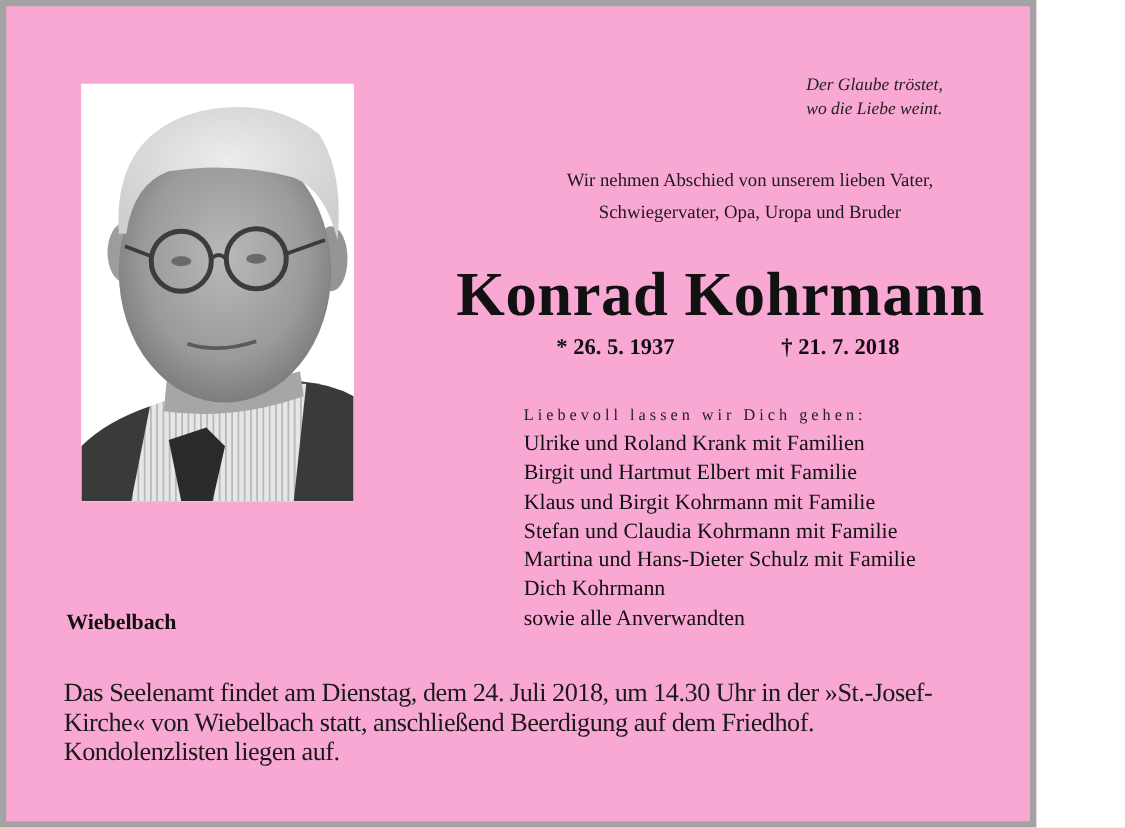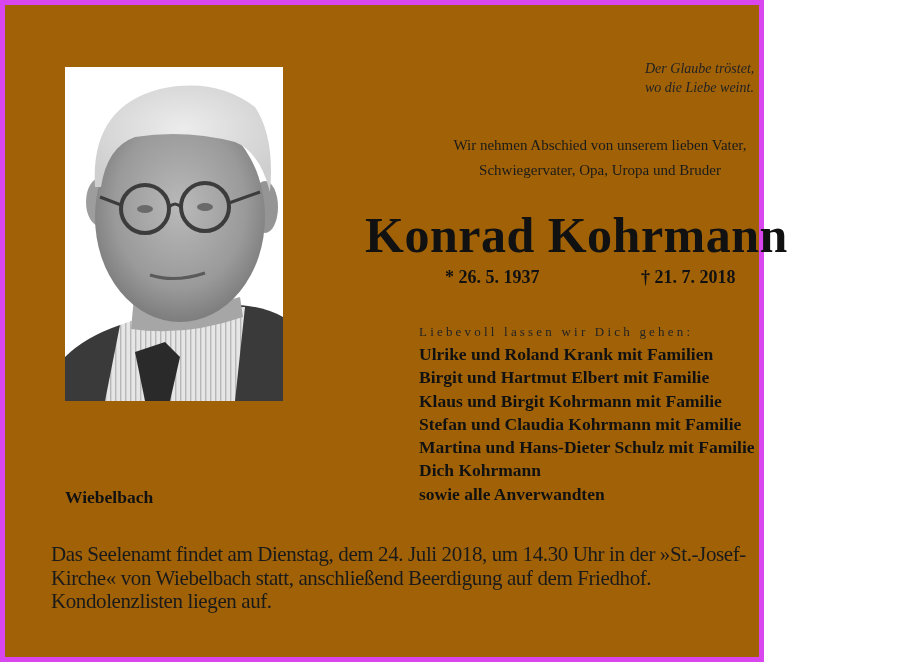--- a/index.html
+++ b/index.html
@@ -1,30 +1,30 @@
 <!DOCTYPE html>
 <html><head>
 <meta charset="utf-8">
 <style>
   html, body { margin: 0; padding: 0; background: #ffffff; }
   body { width: 900px; height: 662px; position: relative; overflow: hidden; font-family: "Liberation Serif", "DejaVu Serif", serif; color: #111; }
-  .frame { position: absolute; left: 0; top: 0; width: 764px; height: 662px; box-sizing: border-box; border: 5px solid #d946ef; background: #a16207; }
+  .frame { position: absolute; left: 0; top: 0; width: 829px; height: 662px; box-sizing: border-box; border: 5px solid #a3a3a3; background: #f9a8d4; }
   .motto { position: absolute; left: 640px; top: 54px; font-style: italic; font-size: 14px; line-height: 19px; color: #222; }
   .photo { position: absolute; left: 60px; top: 62px; width: 218px; height: 334px; overflow: hidden; background: #fff; }
   .photo svg { display: block; }
   .intro { position: absolute; left: 360px; top: 128px; width: 470px; text-align: center; font-size: 15px; line-height: 25px; color: #1a1a1a; }
   .name { position: absolute; left: 360px; top: 196px; width: 460px; text-align: left; font-weight: bold; font-size: 50px; line-height: 68px; letter-spacing: 0.5px; color: #111; }
   .dates { position: absolute; left: 440px; top: 260px; font-weight: bold; font-size: 18px; line-height: 24px; }
   .dates .birth { position: absolute; left: 0; top: 0; white-space: nowrap; }
-  .dates .death { position: absolute; left: 180px; top: 0; white-space: nowrap; margin-left: 16px; }
+  .dates .death { position: absolute; left: 180px; top: 0; white-space: nowrap; }
   .mourners { position: absolute; left: 414px; top: 316px; }
   .mourners .lead { font-size: 13px; letter-spacing: 3.2px; line-height: 22px; color: #222; }
   .mourners .list { margin: 0; padding: 0; list-style: none; }
-  .mourners .list li { font-weight: bold; font-size: 17.5px; line-height: 23.3px; white-space: nowrap; }
-  .place { position: absolute; left: 60px; top: 481px; font-weight: bold; font-size: 17.5px; line-height: 23px; }
+  .mourners .list li { font-weight: normal; font-size: 17.5px; line-height: 23.3px; white-space: nowrap; }
+  .place { position: absolute; left: 48px; top: 481px; font-weight: bold; font-size: 17.5px; line-height: 23px; }
   .notice { position: absolute; left: 46px; top: 538px; width: 800px; font-family: "Liberation Sans Narrow", "Liberation Serif", serif; font-size: 21px; line-height: 23.5px; color: #1a1a1a; letter-spacing: -0.4px; }
   .notice p { margin: 0; }
 </style>
 </head>
 <body>
 
 <div class="frame">
 
   <div class="motto">
     <div>Der Glaube tröstet,</div>

